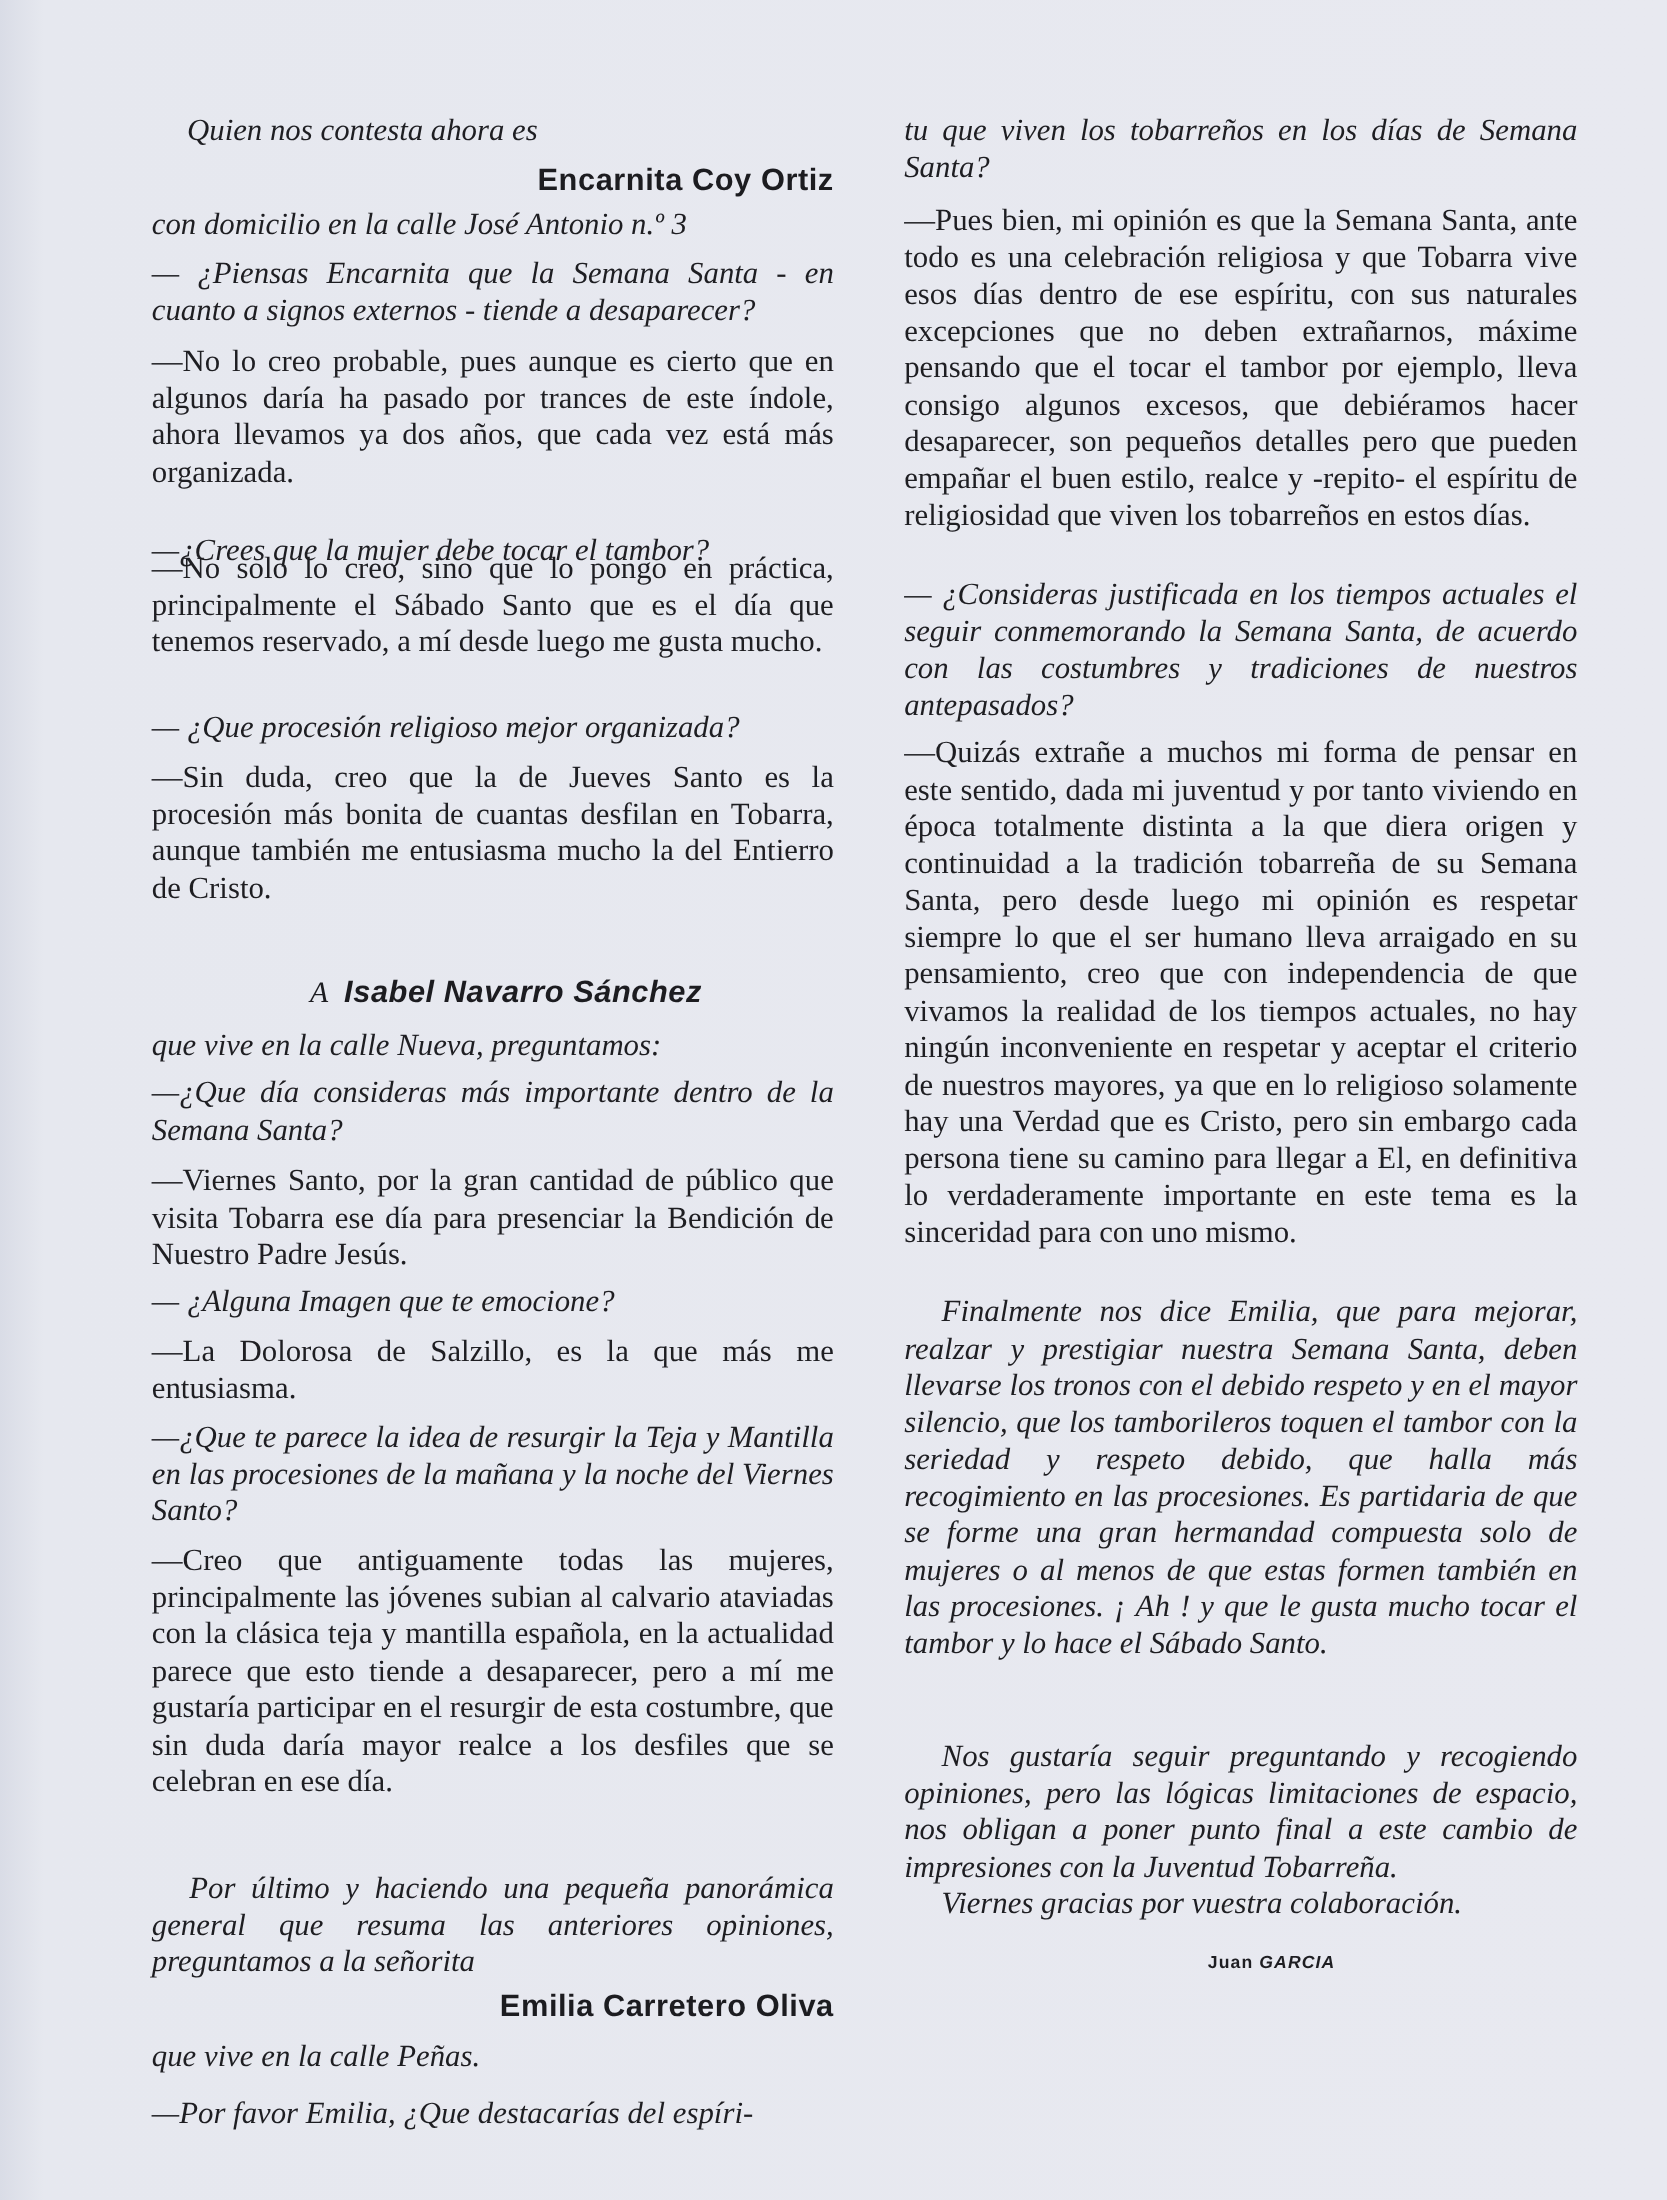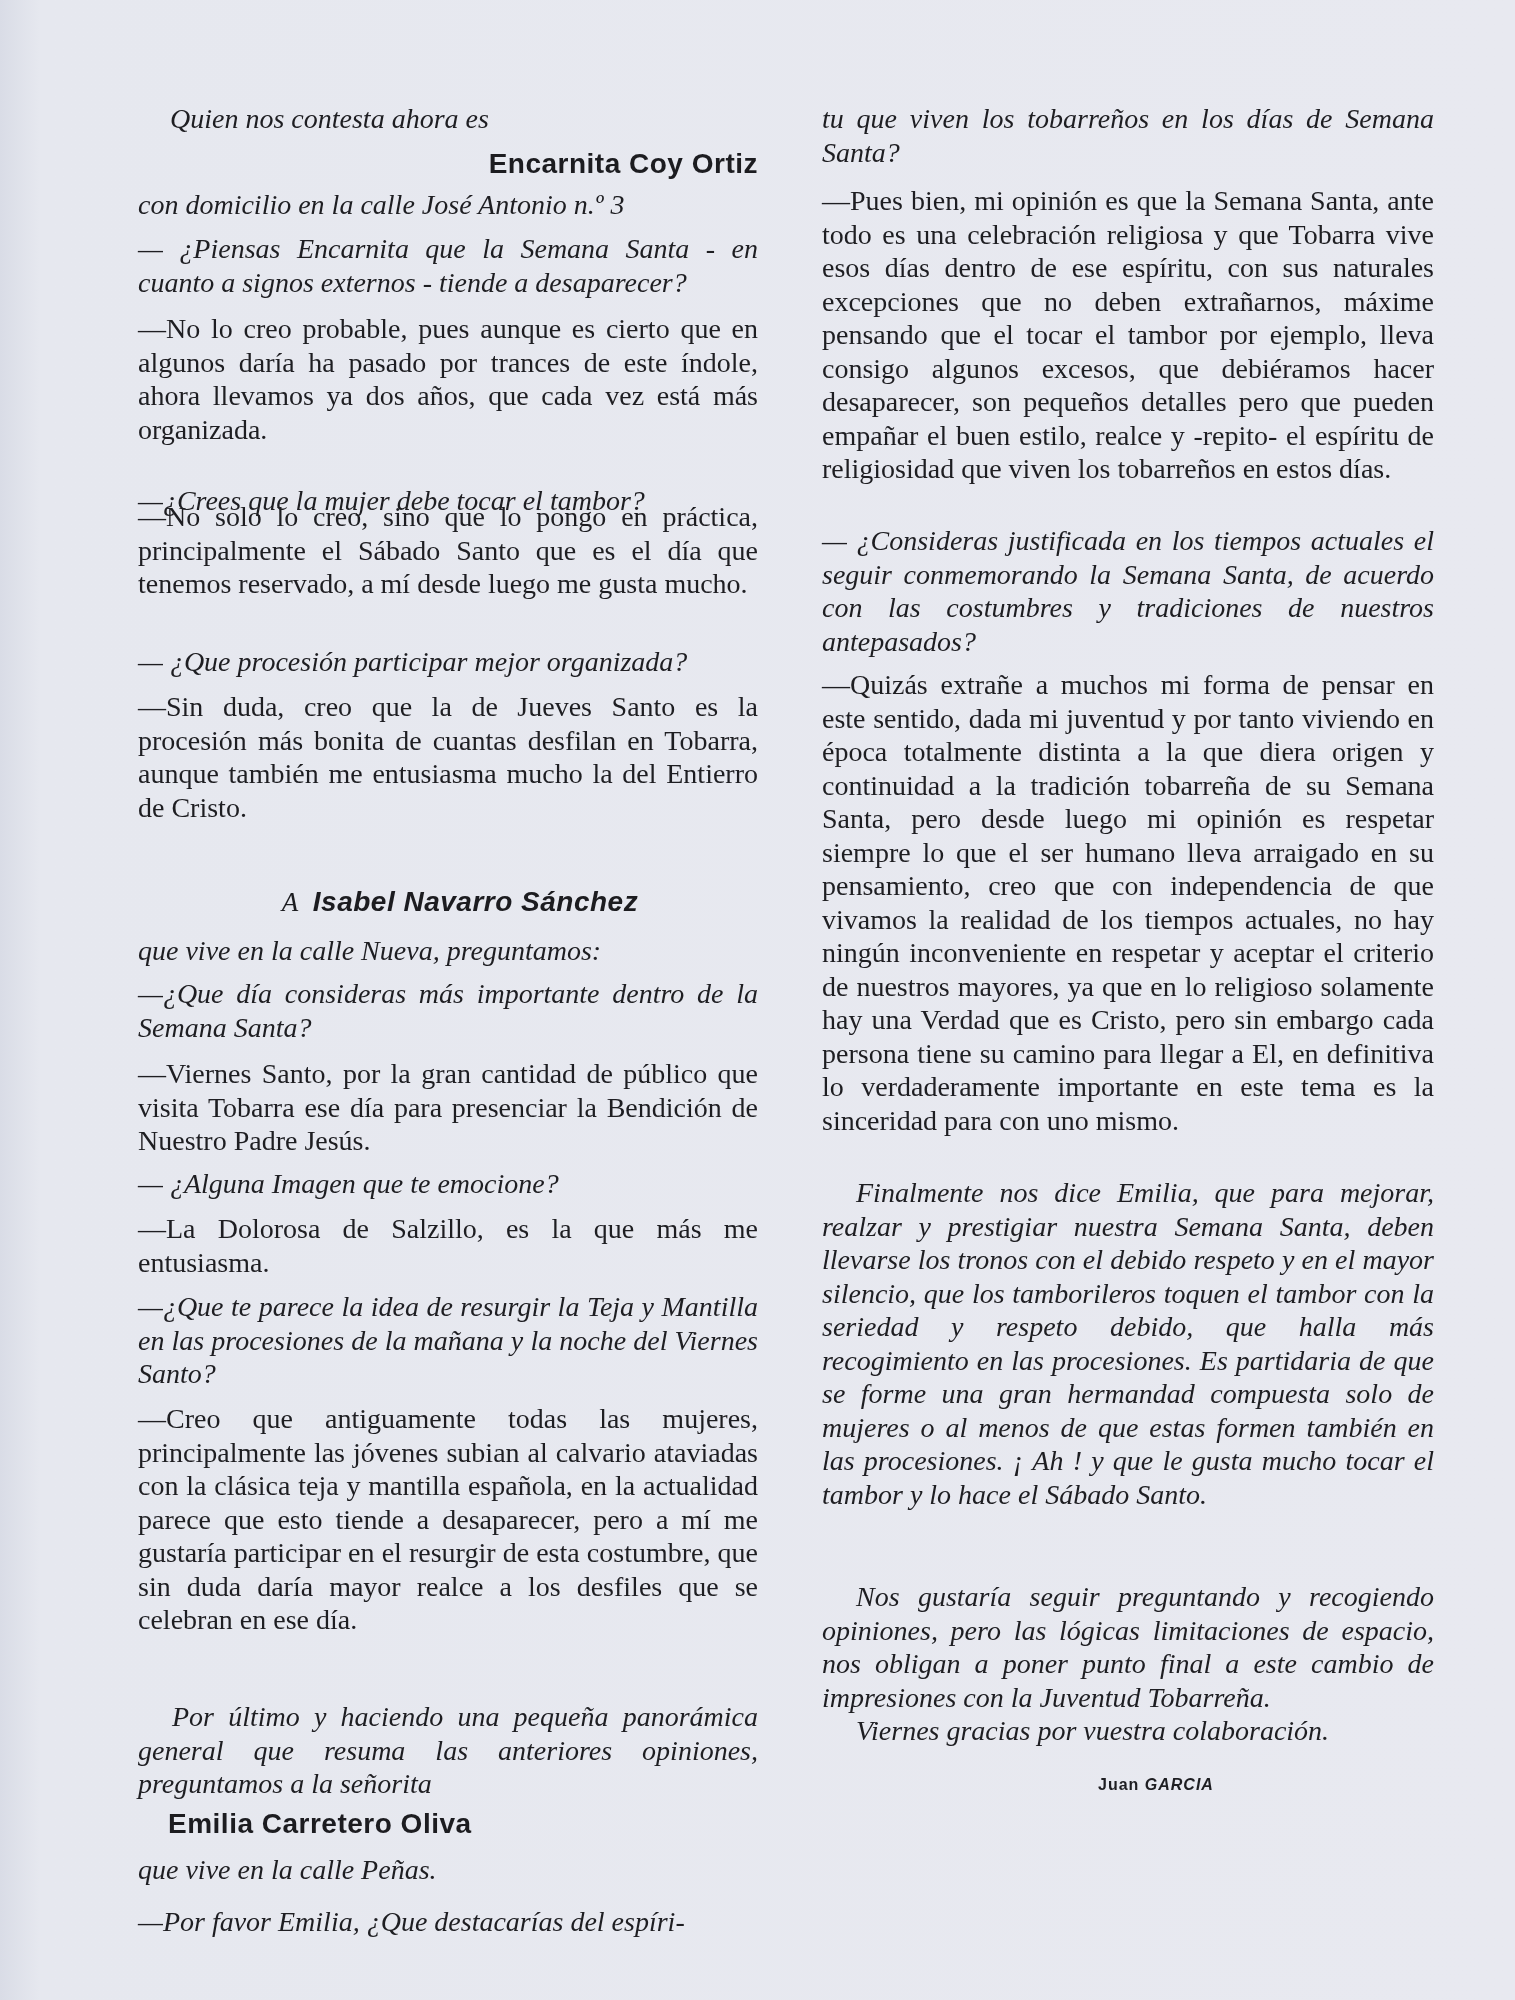--- a/index.html
+++ b/index.html
@@ -58,36 +58,36 @@
 <body>
 
 <div class="col col-left">
   <p class="block it" style="top:102px; left:32px;">Quien nos contesta ahora es</p>
   <div class="block name" style="top:148px; text-align:right; padding-left:40px;">Encarnita Coy Ortiz</div>
   <p class="block it" style="top:188px;">con domicilio en la calle José Antonio n.º 3</p>
   <p class="block it" style="top:232px;">— ¿Piensas Encarnita que la Semana Santa - en cuanto a signos externos - tiende a desaparecer?</p>
   <p class="block" style="top:312px;">—No lo creo probable, pues aunque es cierto que en algunos daría ha pasado por trances de este índole, ahora llevamos ya dos años, que cada vez está más organizada.</p>
   <p class="block it" style="top:440px;margin-top:44px;">—¿Crees que la mujer debe tocar el tambor?</p>
   <p class="block" style="top:500px;">—No solo lo creo, sino que lo pongo en práctica, principalmente el Sábado Santo que es el día que tenemos reservado, a mí desde luego me gusta mucho.</p>
-  <p class="block it" style="top:645px;">— ¿Que procesión participar mejor organizada?</p>
+  <p class="block it" style="top:645px;">— ¿Que procesión religioso mejor organizada?</p>
   <p class="block" style="top:690px;">—Sin duda, creo que la de Jueves Santo es la procesión más bonita de cuantas desfilan en Tobarra, aunque también me entusiasma mucho la del Entierro de Cristo.</p>
 
   <div class="block name name-it" style="top:886px; left:24px;text-align:center;">
     <span class="name-prefix">A</span><span>Isabel Navarro Sánchez</span>
   </div>
   <p class="block it" style="top:934px;">que vive en la calle Nueva, preguntamos:</p>
   <p class="block it" style="top:977px;">—¿Que día consideras más importante dentro de la Semana Santa?</p>
   <p class="block" style="top:1057px;">—Viernes Santo, por la gran cantidad de público que visita Tobarra ese día para presenciar la Bendición de Nuestro Padre Jesús.</p>
   <p class="block it" style="top:1167px;">— ¿Alguna Imagen que te emocione?</p>
   <p class="block" style="top:1212px;">—La Dolorosa de Salzillo, es la que más me entusiasma.</p>
   <p class="block it" style="top:1290px;">—¿Que te parece la idea de resurgir la Teja y Mantilla en las procesiones de la mañana y la noche del Viernes Santo?</p>
   <p class="block" style="top:1402px;">—Creo que antiguamente todas las mujeres, principalmente las jóvenes subian al calvario ataviadas con la clásica teja y mantilla española, en la actualidad parece que esto tiende a desaparecer, pero a mí me gustaría participar en el resurgir de esta costumbre, que sin duda daría mayor realce a los desfiles que se celebran en ese día.</p>
 
   <p class="block it indent" style="top:1700px;">Por último y haciendo una pequeña panorámica general que resuma las anteriores opiniones, preguntamos a la señorita</p>
-  <div class="block name" style="top:1808px; text-align:left; padding-left:30px;">Emilia Carretero Oliva</div>
+  <div class="block name" style="top:1808px; text-align:right; padding-left:30px;">Emilia Carretero Oliva</div>
   <p class="block it" style="top:1853px;">que vive en la calle Peñas.</p>
   <p class="block it" style="top:1905px;">—Por favor Emilia, ¿Que destacarías del espíri-</p>
 </div>
 
 <div class="col col-right">
   <p class="block it" style="top:102px;">tu que viven los tobarreños en los días de Semana Santa?</p>
   <p class="block" style="top:184px;">—Pues bien, mi opinión es que la Semana Santa, ante todo es una celebración religiosa y que Tobarra vive esos días dentro de ese espíritu, con sus naturales excepciones que no deben extrañarnos, máxime pensando que el tocar el tambor por ejemplo, lleva consigo algunos excesos, que debiéramos hacer desaparecer, son pequeños detalles pero que pueden empañar el buen estilo, realce y -repito- el espíritu de religiosidad que viven los tobarreños en estos días.</p>
   <p class="block it" style="top:524px;">— ¿Consideras justificada en los tiempos actuales el seguir conmemorando la Semana Santa, de acuerdo con las costumbres y tradiciones de nuestros antepasados?</p>
   <p class="block" style="top:668px;">—Quizás extrañe a muchos mi forma de pensar en este sentido, dada mi juventud y por tanto viviendo en época totalmente distinta a la que diera origen y continuidad a la tradición tobarreña de su Semana Santa, pero desde luego mi opinión es respetar siempre lo que el ser humano lleva arraigado en su pensamiento, creo que con independencia de que vivamos la realidad de los tiempos actuales, no hay ningún inconveniente en respetar y aceptar el criterio de nuestros mayores, ya que en lo religioso solamente hay una Verdad que es Cristo, pero sin embargo cada persona tiene su camino para llegar a El, en definitiva lo verdaderamente importante en este tema es la sinceridad para con uno mismo.</p>
   <p class="block it indent" style="top:1176px;">Finalmente nos dice Emilia, que para mejorar, realzar y prestigiar nuestra Semana Santa, deben llevarse los tronos con el debido respeto y en el mayor silencio, que los tamborileros toquen el tambor con la seriedad y respeto debido, que halla más recogimiento en las procesiones. Es partidaria de que se forme una gran hermandad compuesta solo de mujeres o al menos de que estas formen también en las procesiones. ¡ Ah ! y que le gusta mucho tocar el tambor y lo hace el Sábado Santo.</p>

